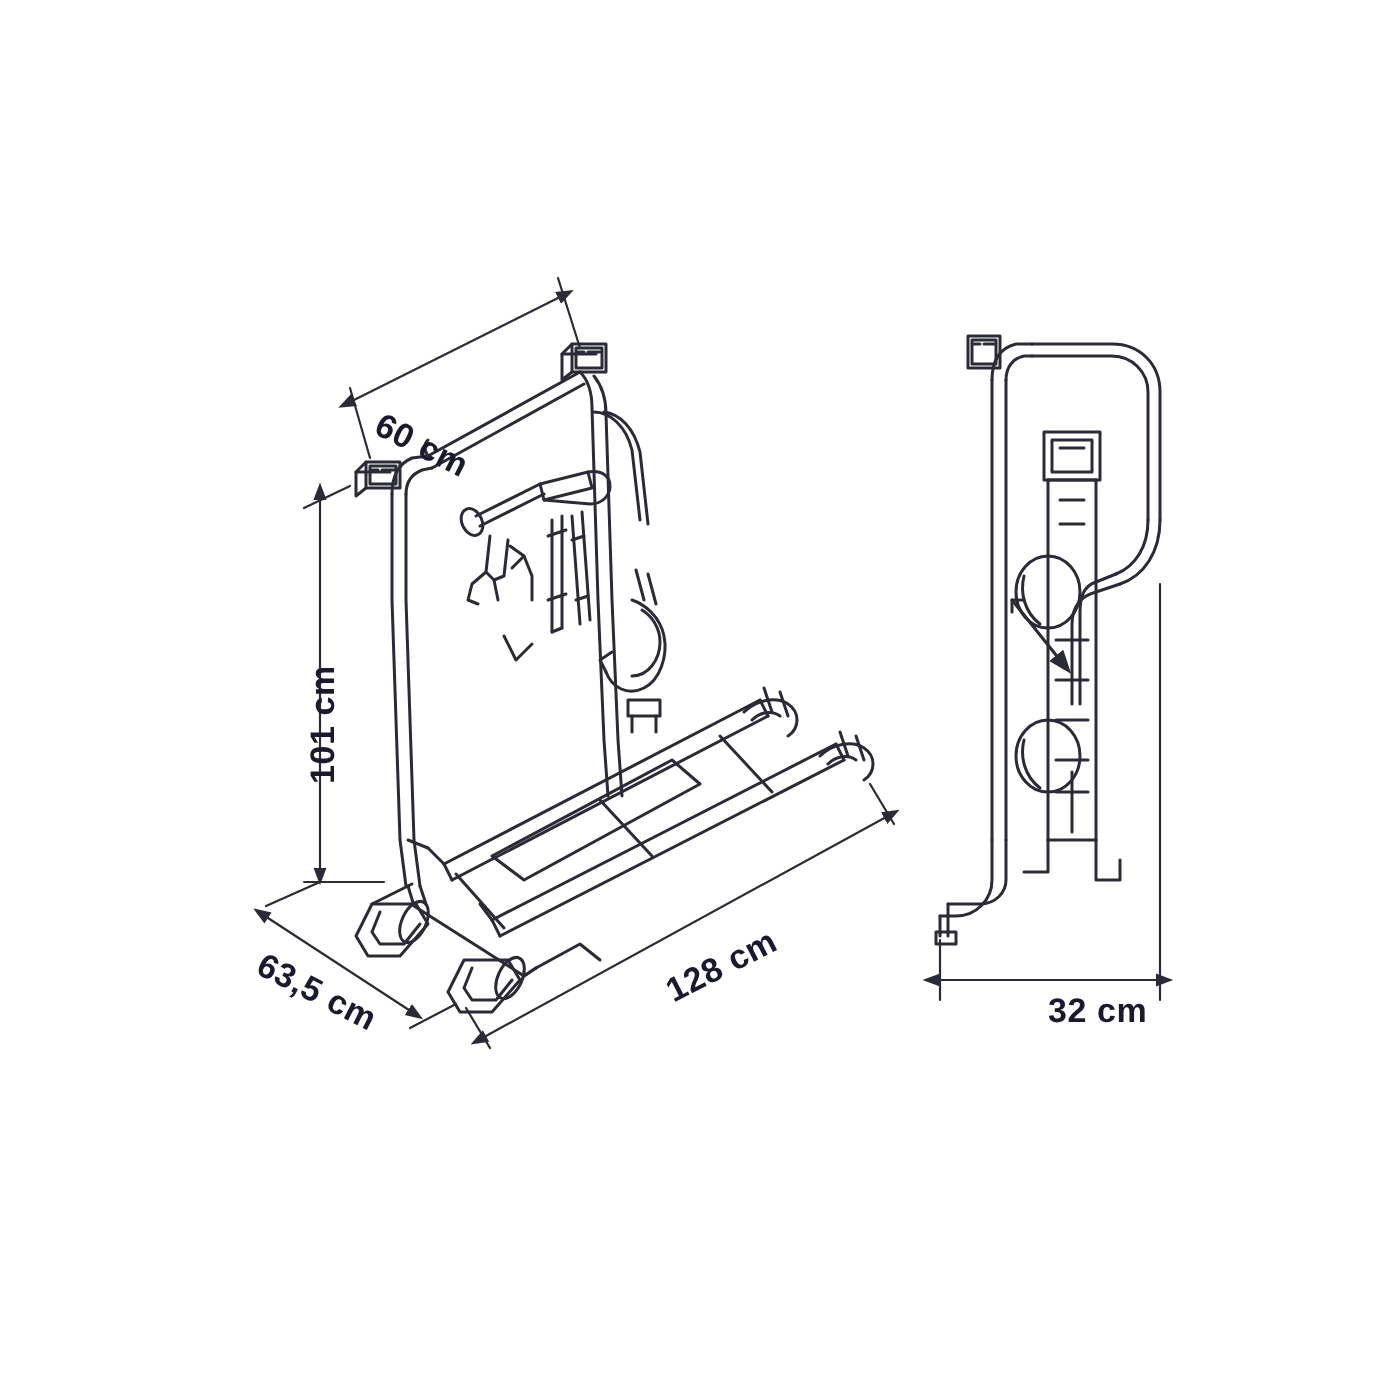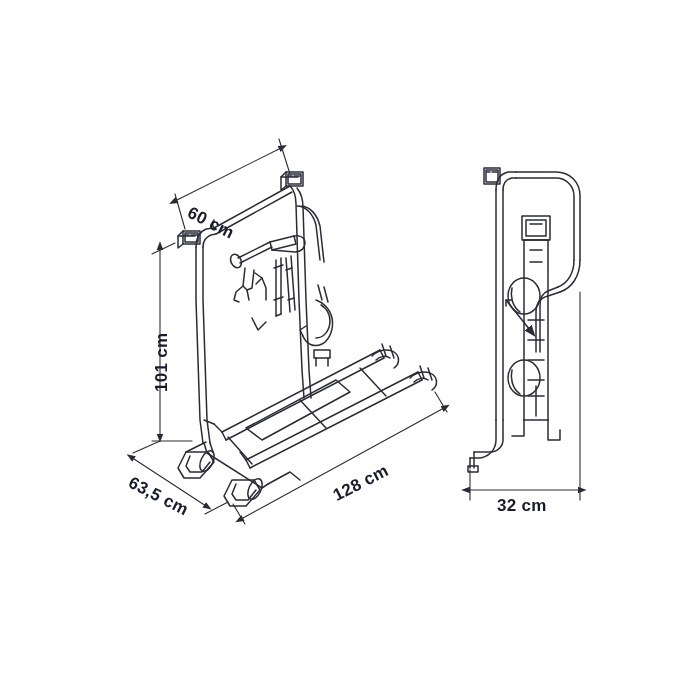--- a/index.html
+++ b/index.html
@@ -250,15 +250,15 @@
   </svg>
 
   <div class="dim-label rot-diag-right" style="left:193px; top:203px;">60 cm</div>
 
   <div class="dim-label rot90" style="left:152px; top:392px;">101 cm</div>
 
   <div class="dim-label rot-diag-right" style="left:134px; top:473px;">63,5 cm</div>
 
   <div class="dim-label rot-diag-left" style="left:330px; top:488px;">128 cm</div>
 
-  <div class="dim-label" style="left:497px; top:496px;">32 cm</div>
+  <div class="dim-label" style="left:524px; top:496px;">32 cm</div>
 
 </div>
 
 </body></html>

